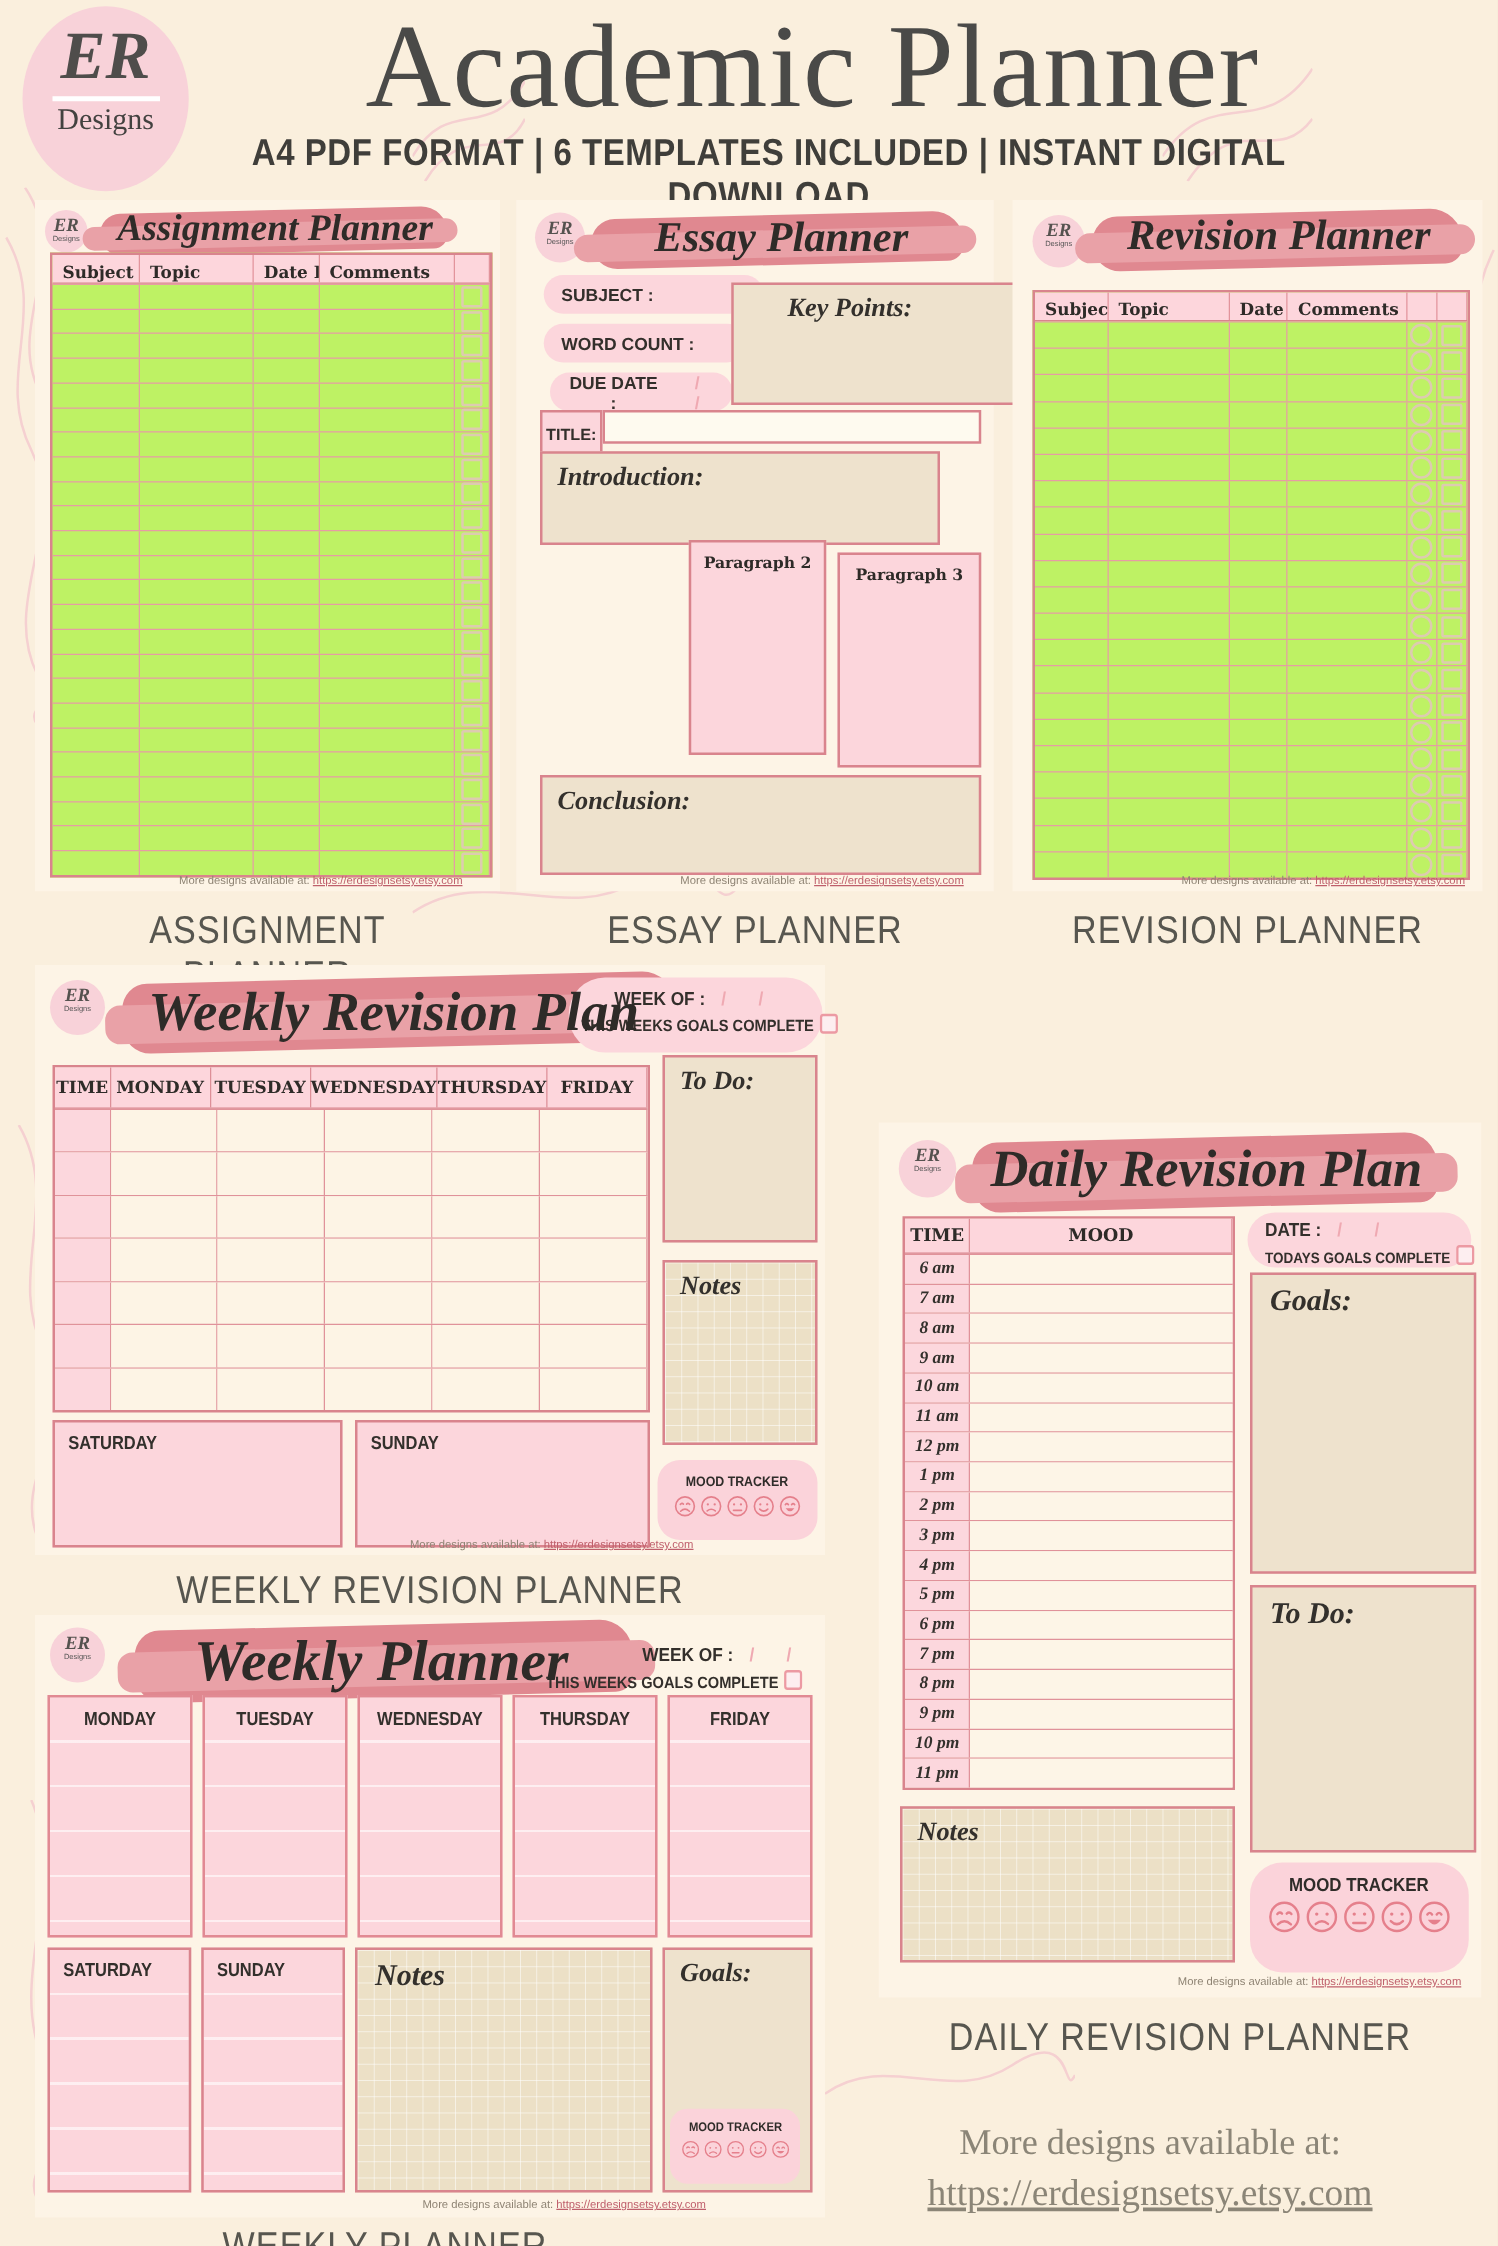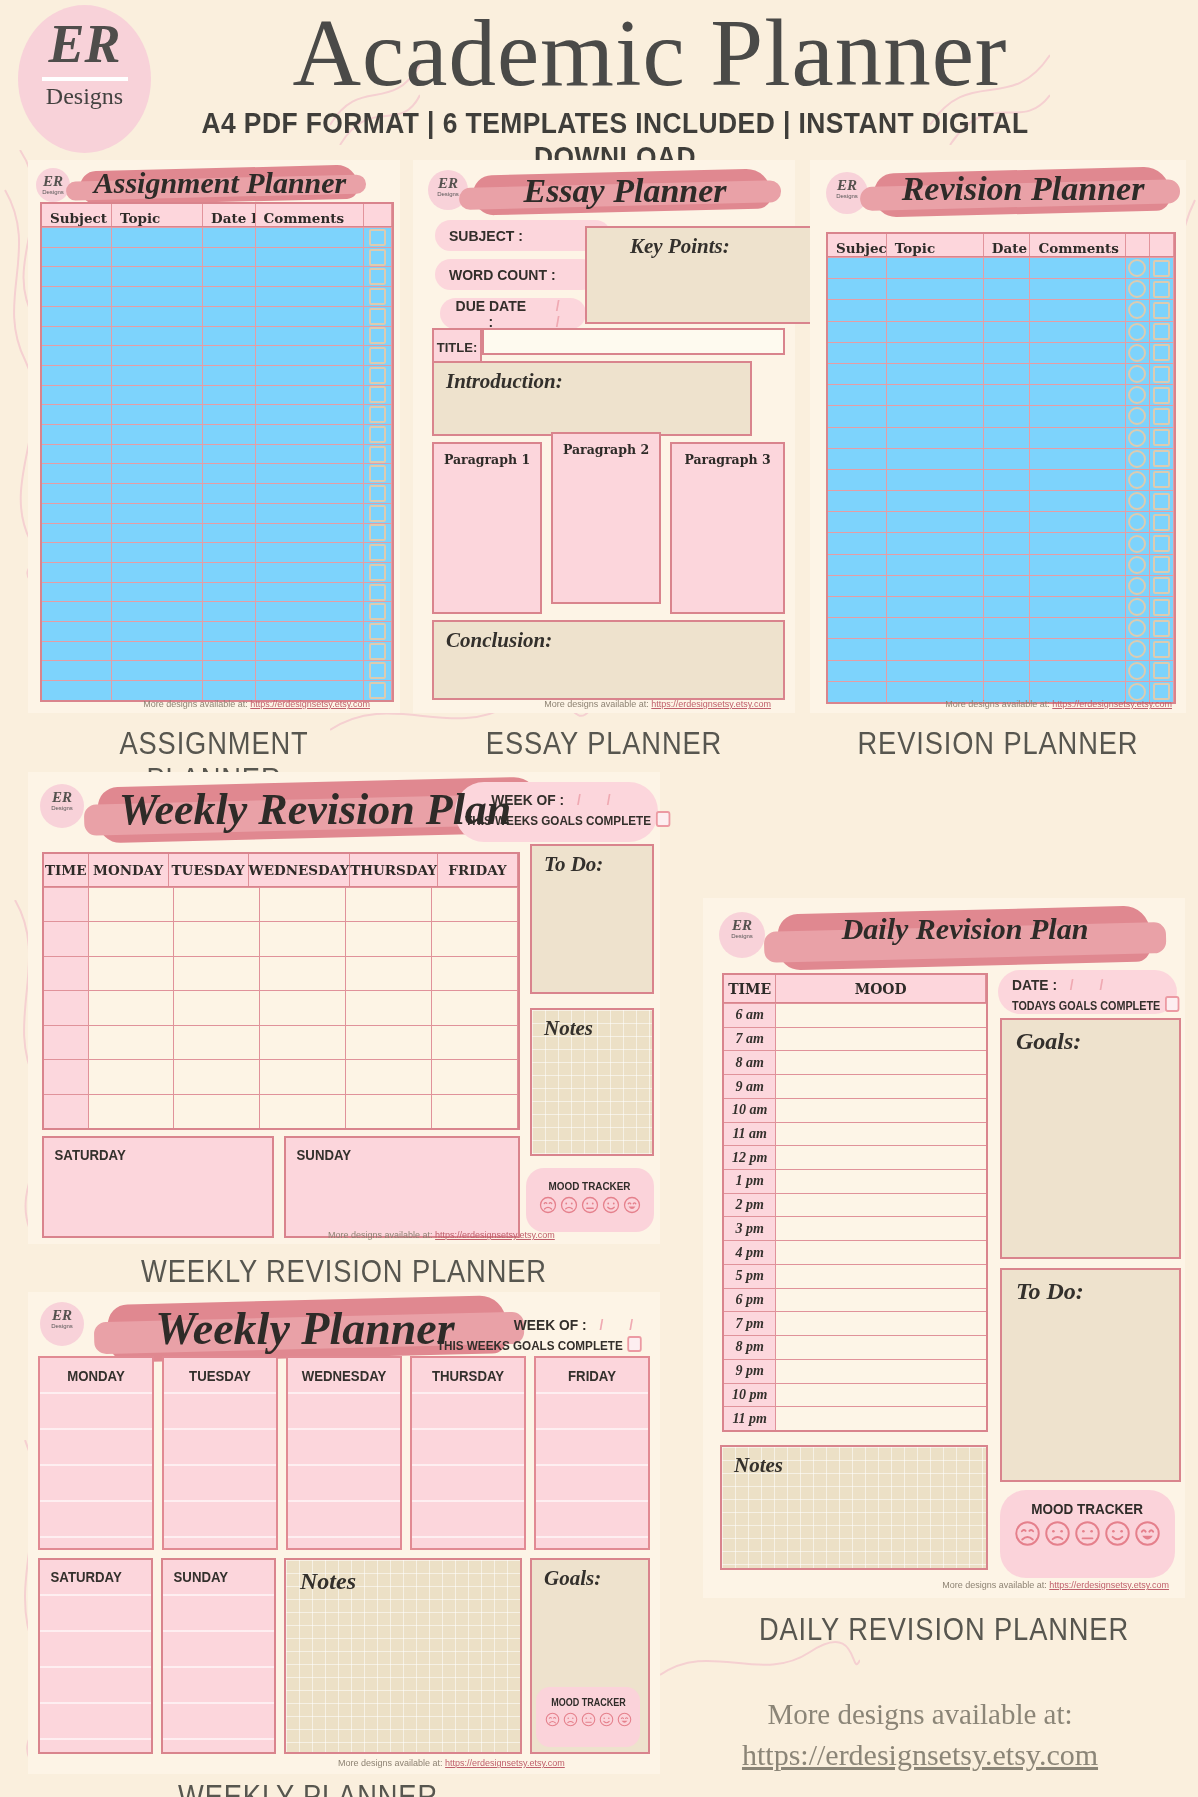--- a/index.html
+++ b/index.html
@@ -50,23 +50,23 @@
   .t-assign{left:42px;top:6px;width:300px;font-size:30px;}
   .b-essay{left:60px;top:12px;width:298px;height:40px;}
   .t-essay{left:62px;top:12px;width:300px;font-size:34px;}
   .b-rev{left:64px;top:10px;width:296px;height:44px;}
   .t-rev{left:58px;top:10px;width:310px;font-size:34px;}
   .b-wrev{left:70px;top:10px;width:442px;height:56px;}
   .t-wrev{left:52px;top:12px;width:470px;font-size:44px;}
   .b-week{left:80px;top:8px;width:398px;height:58px;}
   .t-week{left:62px;top:10px;width:430px;font-size:46px;}
   .b-daily{left:75px;top:12px;width:372px;height:56px;}
-  .t-daily{left:62px;top:14px;width:400px;font-size:30px;}
+  .t-daily{left:62px;top:14px;width:400px;font-size:42px;}
   
-  .ptable{position:absolute;border:2px solid #d9848d;display:flex;flex-direction:column;background:#7dd3fc;}
+  .ptable{position:absolute;border:2px solid #d9848d;display:flex;flex-direction:column;background:#bef264;}
   .thead{display:grid;background:#fdd6dc;border-bottom:1.5px solid #d9848d;}
   .thead .hc{font:600 13.5px "DejaVu Serif",serif;color:#2e2b28;padding:6px 0 0 8px;
              border-right:1px solid #e2949c;overflow:hidden;white-space:nowrap;}
   .trows{flex:1;display:flex;flex-direction:column;}
   .trow{flex:1;display:grid;border-top:1px solid #e59da4;}
   .trow .cell{border-right:1px solid #e59da4;}
   .ckc{display:flex;align-items:center;justify-content:center;}
   .sq{width:13px;height:13px;border:2px solid #ddcbb0;border-radius:2px;display:inline-block;}
   .ci{width:14px;height:14px;border:2px solid #ddcbb0;border-radius:50%;display:inline-block;}
   #a-table{left:12px;top:42px;width:350px;height:496px;}
@@ -483,21 +483,20 @@
         <span class="sl">/  /</span>
       </div>
     <div class="beige" id="e-key">
         <div class="script">Key Points:</div>
       </div>
     <div id="e-title-label">TITLE:</div>
     <div id="e-title-input"></div>
     <div class="beige" id="e-intro">
         <div class="script">Introduction:</div>
       </div>
-    <div class="parabox" id="e-p1"><span>Paragraph 1</span></div>
     <div class="parabox" id="e-p2"><span>Paragraph 2</span></div>
     <div class="parabox" id="e-p3"><span>Paragraph 3</span></div>
     <div class="beige" id="e-conc">
         <div class="script">Conclusion:</div>
       </div>
     <div class="tiny-note" style="right:24px;bottom:4px">
       <span>More designs available at:</span>
       <span class="u">https://erdesignsetsy.etsy.com</span>
     </div>
   </section>

